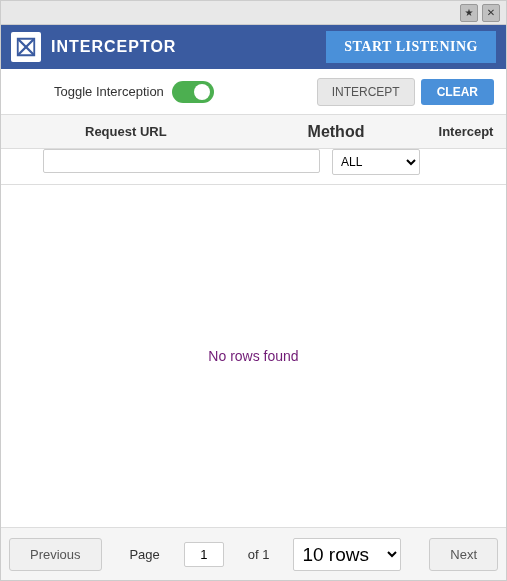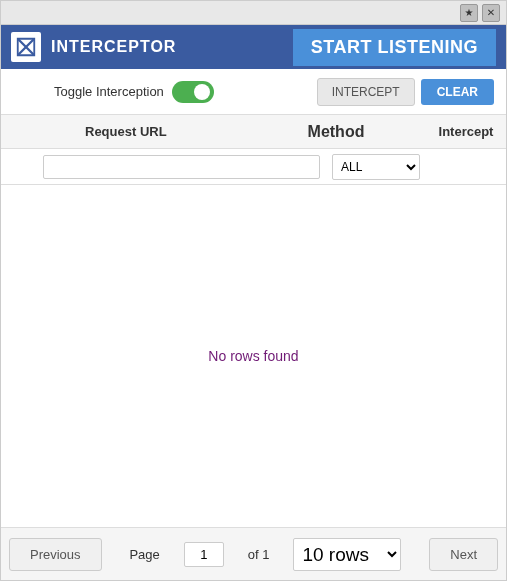--- a/index.html
+++ b/index.html
@@ -54,25 +54,26 @@
       font-weight: bold;
       letter-spacing: 1px;
       flex: 1;
     }
 
     .start-listening-btn {
       background: #4a90d9;
       color: #fff;
       border: none;
       padding: 8px 18px;
-      font-size: 18px;
+      font-size: 14px;
       font-weight: bold;
       cursor: pointer;
       border-radius: 0;
       letter-spacing: 0.5px;
+      font-family: Liberation Serif, serif;
     }
 
     
     .controls-bar {
       background: #fff;
       display: flex;
       align-items: center;
       padding: 8px 12px;
       border-bottom: 1px solid #ddd;
       height: 46px;
@@ -181,21 +182,21 @@
       width: 80px;
       text-align: center;
       font-weight: bold;
       color: #333;
       font-size: 13px;
     }
 
     
     .filter-row {
       display: flex;
-      align-items: center;
+      align-items: flex-start;
       background: #fff;
       border-bottom: 1px solid #ddd;
       height: 36px;
       flex-shrink: 0;
     }
 
     .filter-row .col-checkbox {
       width: 36px;
       flex-shrink: 0;
     }

